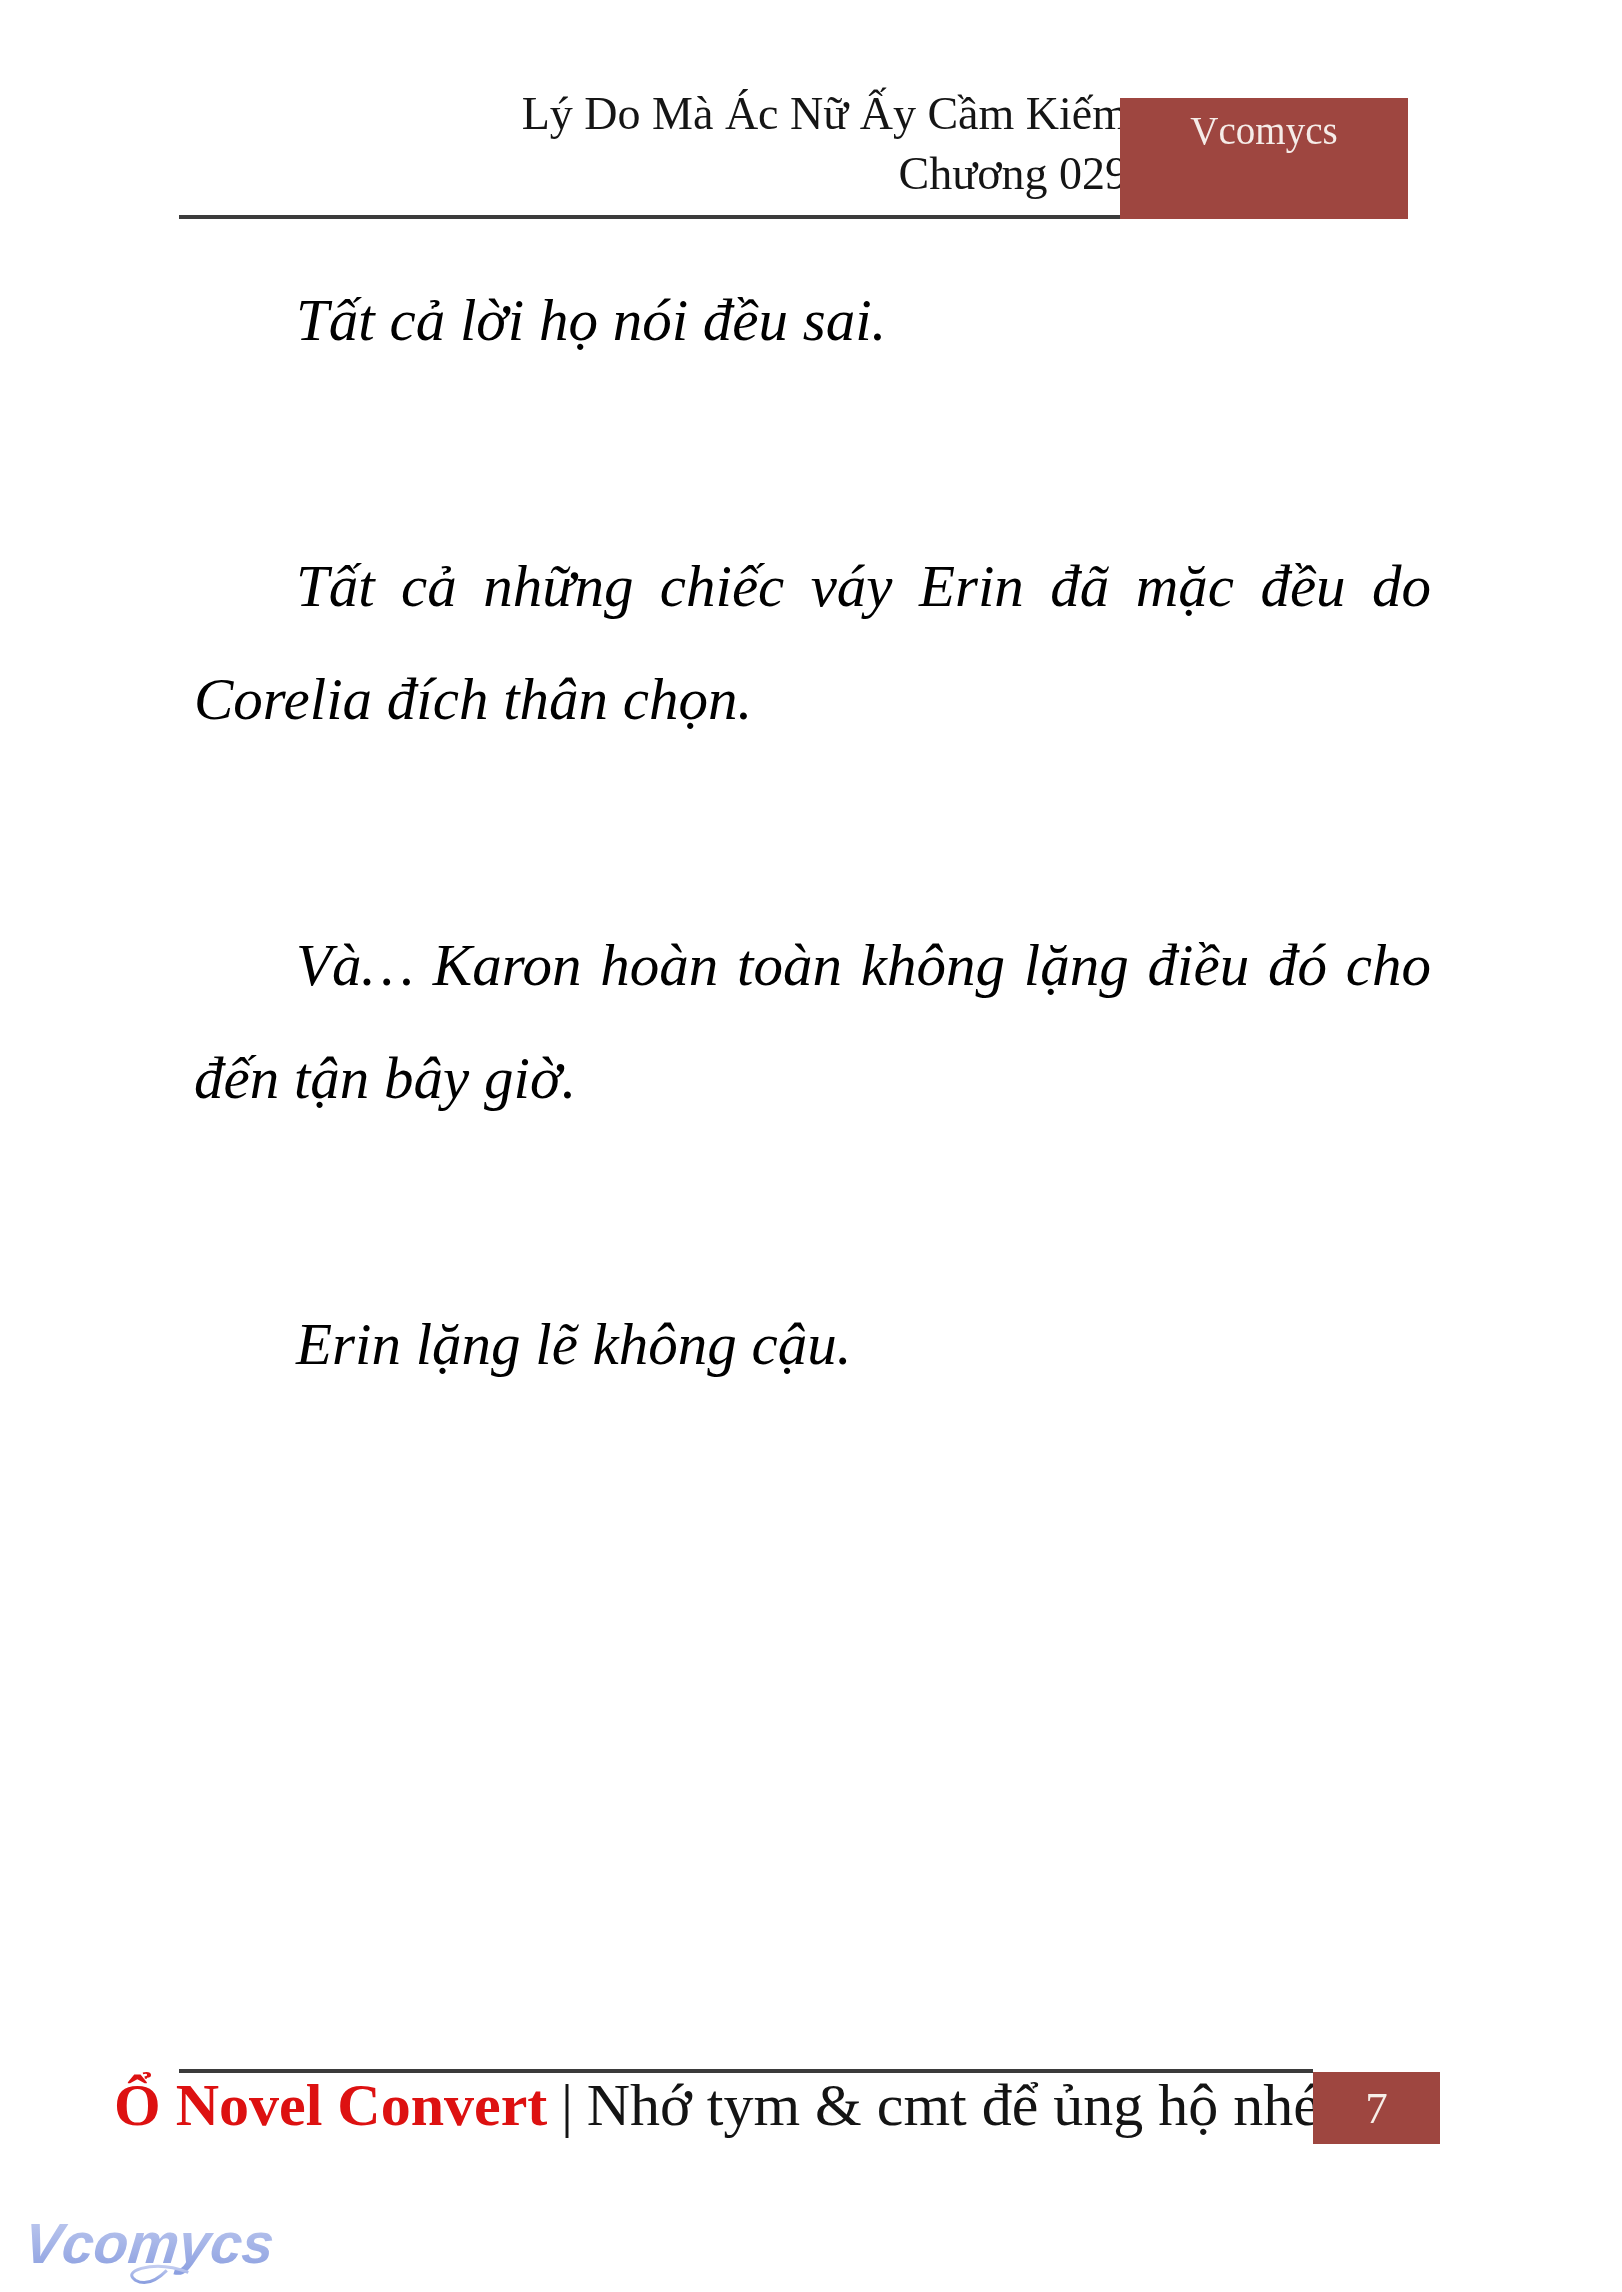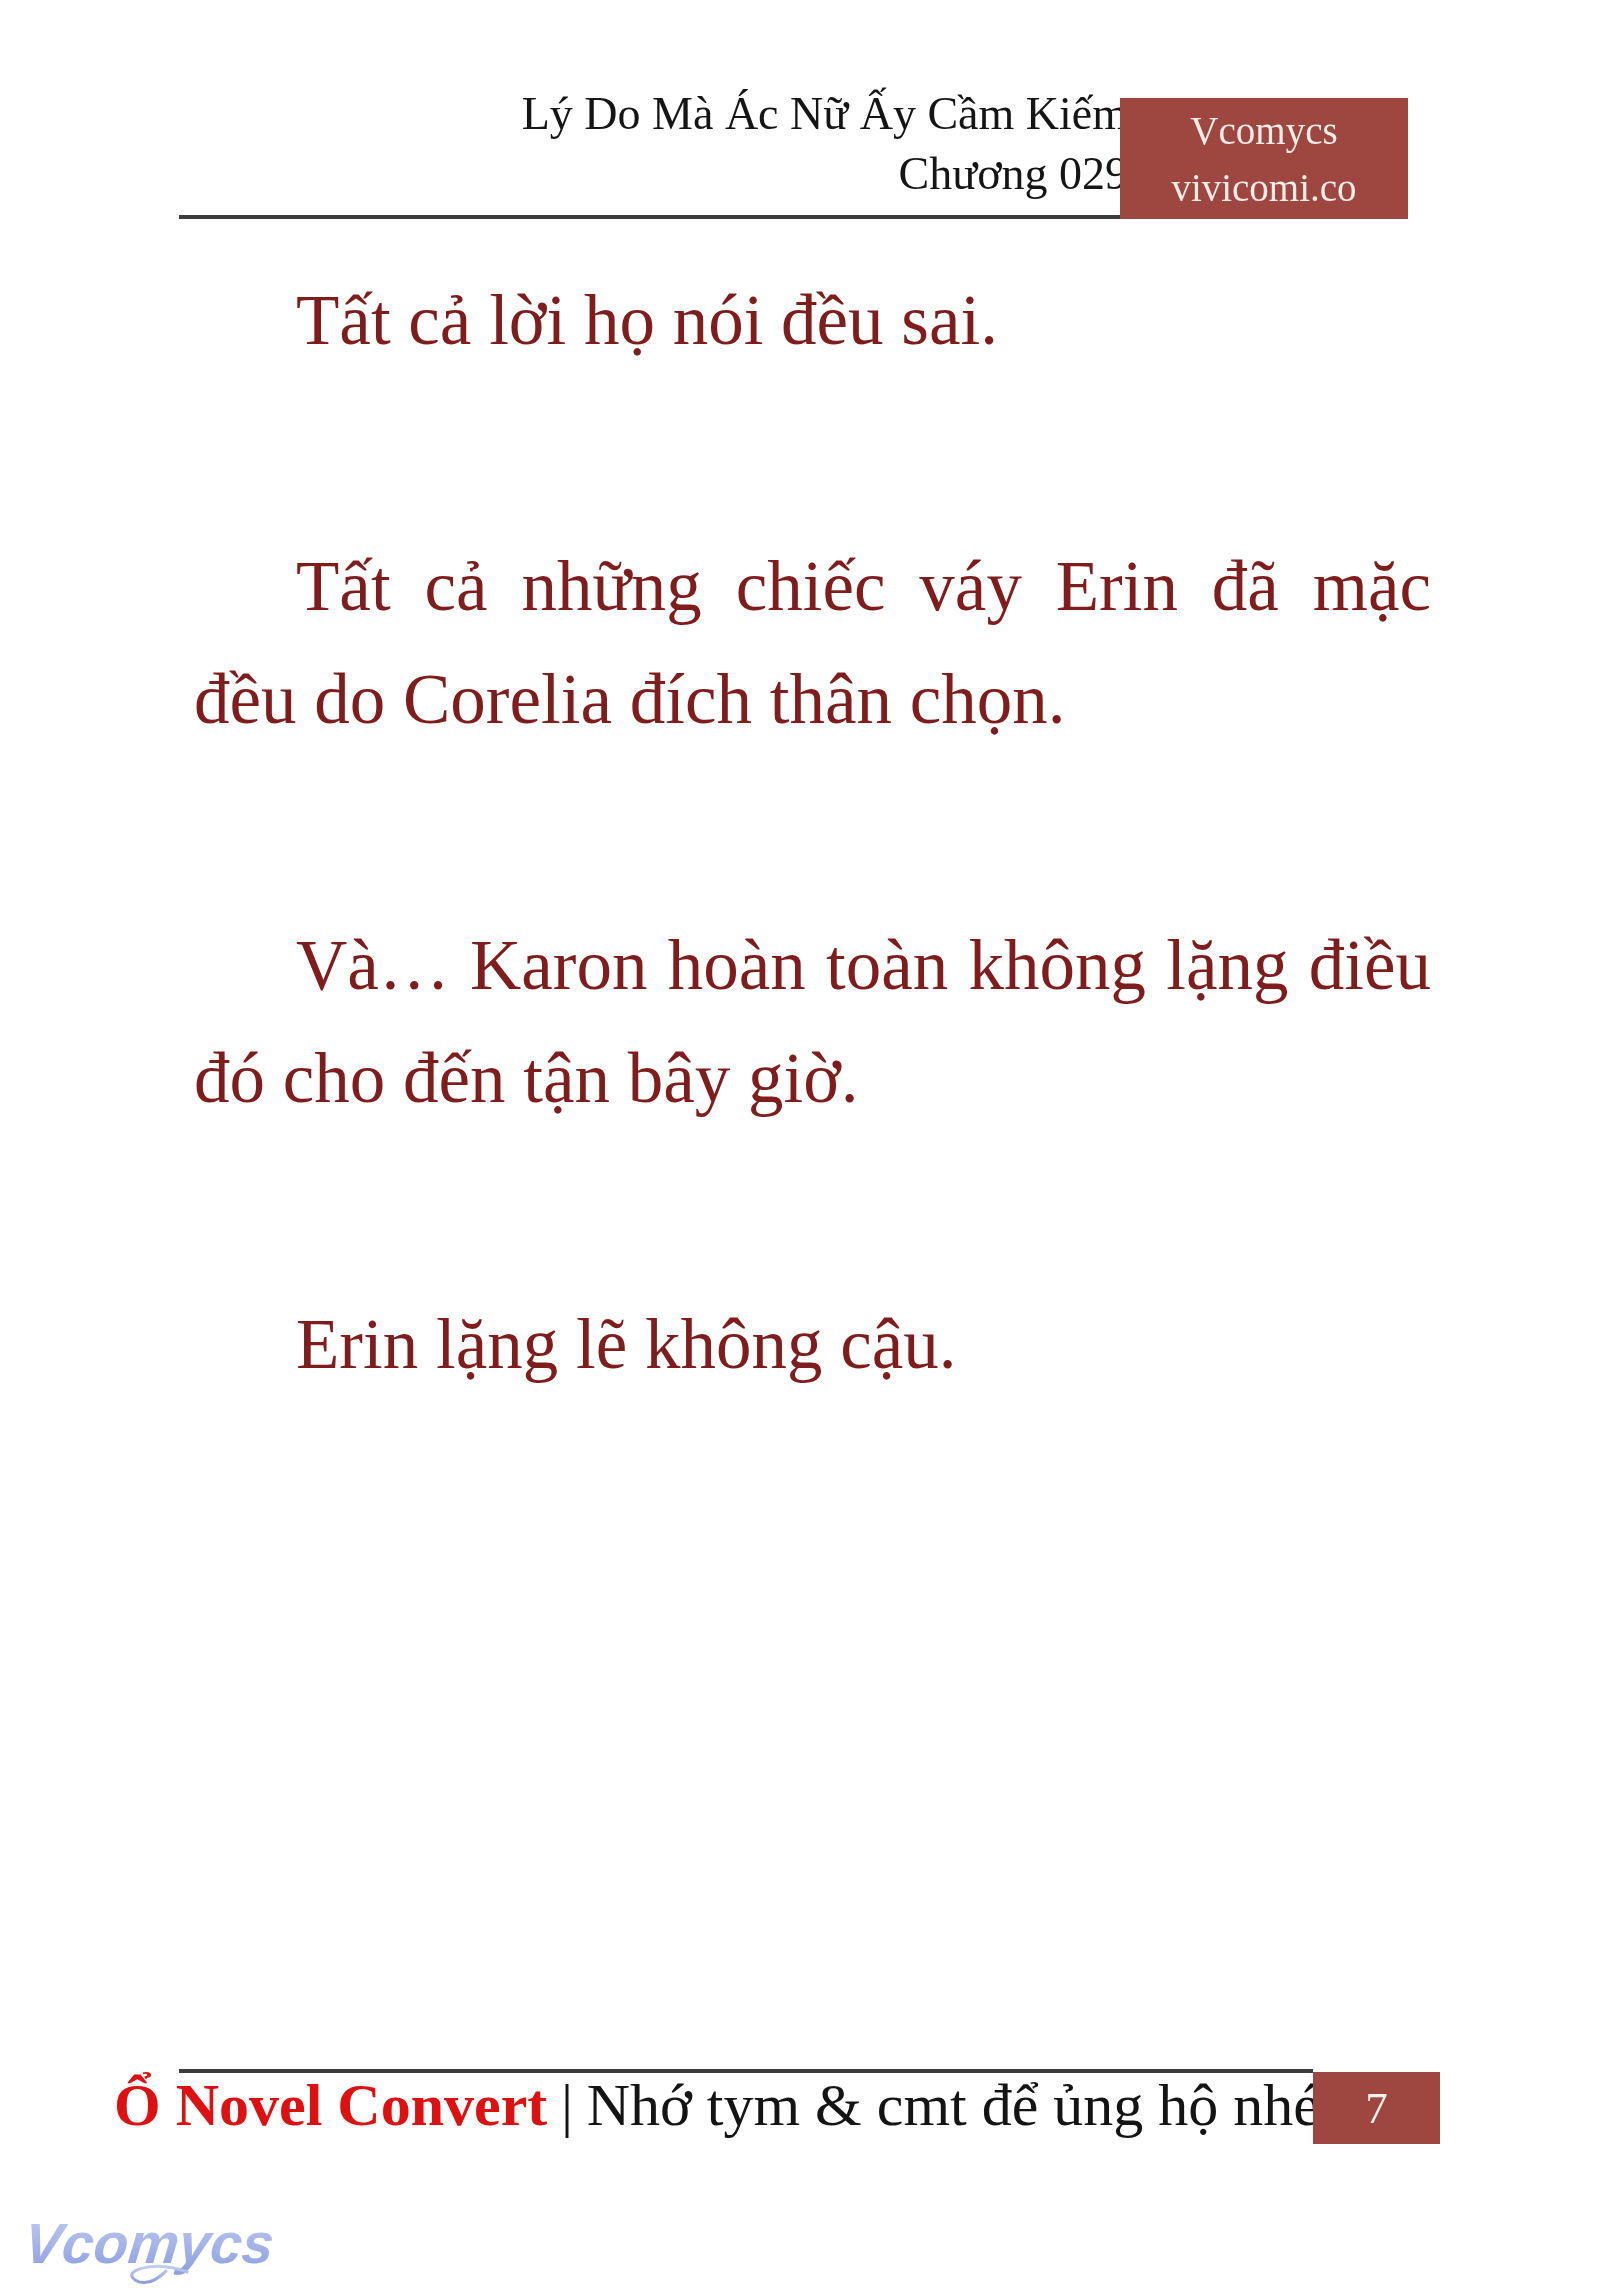--- a/index.html
+++ b/index.html
@@ -43,25 +43,26 @@
   }
 
   
   .body-text{
     position:absolute;
     left:194px;top:264px;
     width:1237px;
   }
   .body-text p{
     margin:0 0 153px 0;
-    font-size:71px;
+    font-size:59px;
     line-height:113px;
     text-indent:102px;
     text-align:justify;
-    color:#7f1d1d;
+    color:#000000;
+    font-style:italic;
   }
   .body-text p:last-child{margin-bottom:0;}
 
   
   .footer-rule{
     position:absolute;
     left:179px;top:2069px;
     width:1134px;height:3.9px;
     background:#3b3b3b;
   }
@@ -104,21 +105,20 @@
 
 <div class="page">
 
   <div class="header-text">
     <div>Lý Do Mà Ác Nữ Ấy Cầm Kiếm</div>
     <div>Chương 029</div>
   </div>
 
   <div class="header-badge">
     <div>Vcomycs</div>
-    <div>vivicomi.co</div>
   </div>
 
   <div class="header-rule"></div>
 
   <div class="body-text">
     <p>Tất cả lời họ nói đều sai.</p>
     <p>Tất cả những chiếc váy Erin đã mặc đều do Corelia đích thân chọn.</p>
     <p>Và… Karon hoàn toàn không lặng điều đó cho đến tận bây giờ.</p>
     <p>Erin lặng lẽ không cậu.</p>
   </div>

